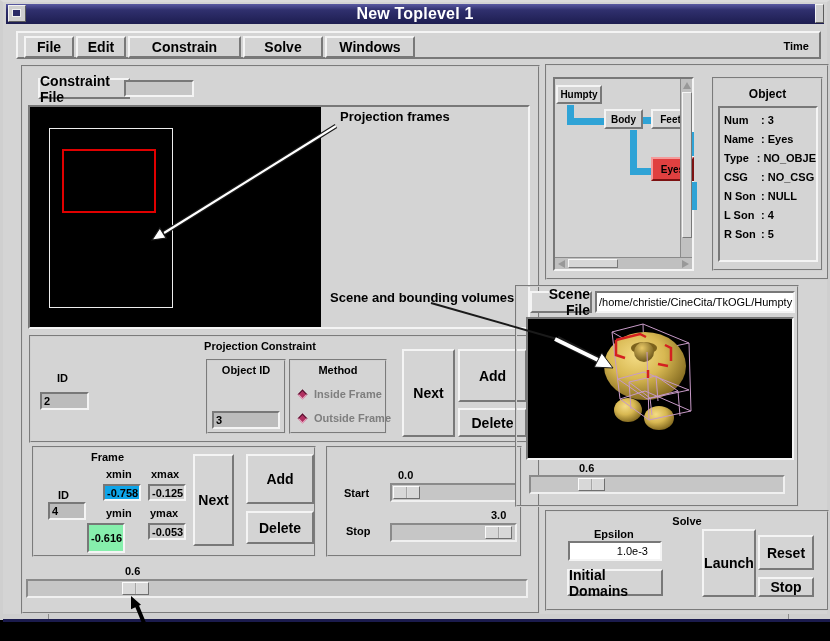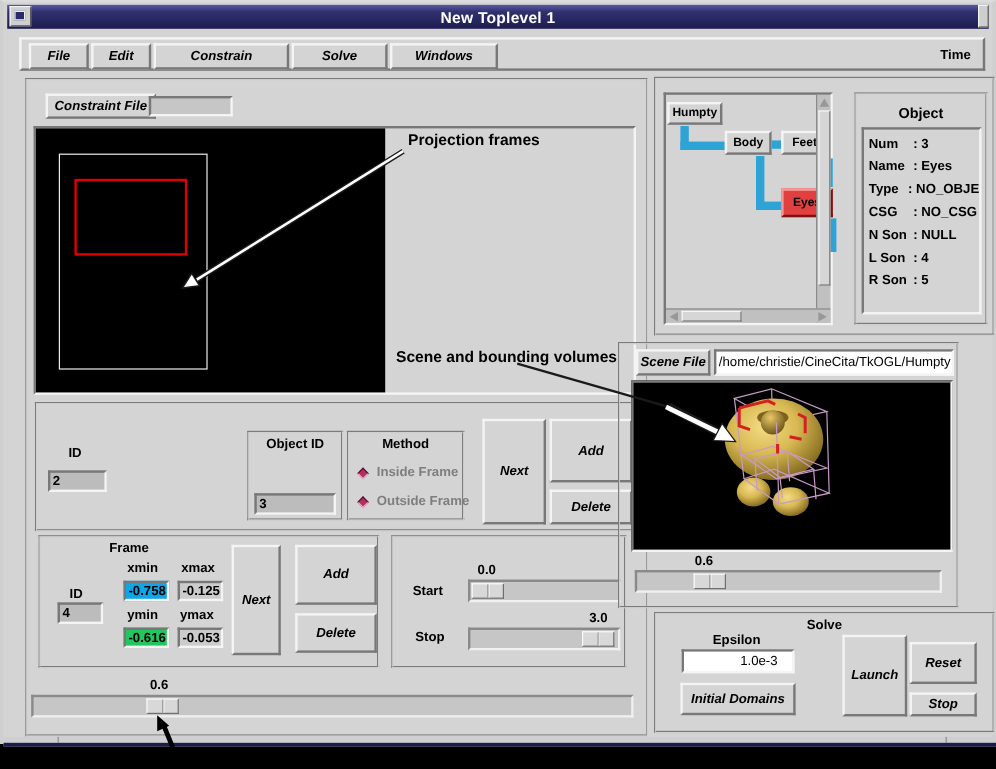--- a/index.html
+++ b/index.html
@@ -4,36 +4,36 @@
 <style>
   * { margin:0; padding:0; box-sizing:border-box; }
   body { background:#000; font-family:"Liberation Sans", sans-serif; }
   #app { position:relative; width:830px; height:641px; background:#000; overflow:hidden; }
 
   .window { position:absolute; left:0; top:0; width:830px; height:620px; background:#d4d4d4;
             border-left:3px solid #cfcfcf; border-right:3px solid #cfcfcf; border-top:2px solid #dcdcdc; }
   .titlebar { position:absolute; left:3px; top:2px; right:3px; height:20px;
               background:linear-gradient(180deg,#5a5aa2 0%, #30306e 30%, #1d1d50 100%);
               display:flex; align-items:center; justify-content:center; }
-  .titlebar .title { color:#fff; font-weight:bold; font-size:13px; letter-spacing:.2px; }
+  .titlebar .title { color:#fff; font-weight:bold; font-size:16px; letter-spacing:.2px; }
   .winbtn { position:absolute; left:2px; top:1px; width:18px; height:17px; background:#cfcfcf;
             border:1px solid; border-color:#f2f2f2 #5c5c5c #5c5c5c #f2f2f2; }
   .winbtn .glyph { position:absolute; left:3px; top:3px; width:9px; height:8px; background:#2a2a66;
                    border:1px solid #eee; }
   .winbtn-r { position:absolute; right:0; top:0; width:9px; height:19px; background:#cfcfcf;
               border:1px solid; border-color:#f2f2f2 #5c5c5c #5c5c5c #f2f2f2; }
   .winbottom { position:absolute; left:0; top:612px; width:830px; height:8px; background:#cfcfcf;
                border-bottom:3px solid #1b1b4d; }
   .notch { position:absolute; top:0; bottom:0; width:1px; background:#8a8a8a; }
 
   .raised { background:#d4d4d4; border:2px solid; border-color:#f4f4f4 #787878 #787878 #f4f4f4; }
   .sunken { background:#d4d4d4; border:2px solid; border-color:#787878 #f4f4f4 #f4f4f4 #787878; }
   .groove { border:2px groove #cfcfcf; }
-  .btn { display:flex; align-items:center; justify-content:center; font-weight:bold; font-size:11px;
-         color:#000; cursor:default;font-style:italic; }
+  .btn { display:flex; align-items:center; justify-content:center; font-weight:bold; font-size:14px;
+         color:#000; cursor:default; }
   .fld { display:flex; align-items:center; font-weight:bold; font-size:11px; color:#000;
          padding:0 2px; overflow:hidden; white-space:nowrap; }
   .lbl { position:absolute; font-weight:bold; font-size:11px; color:#000; white-space:nowrap; }
   .ann { position:absolute; font-weight:bold; font-size:13px; color:#000; white-space:nowrap; }
   .trough { position:absolute; background:#c6c6c6; border:2px solid; border-color:#8a8a8a #f0f0f0 #f0f0f0 #8a8a8a; }
   .shandle { position:absolute; top:1px; width:27px; height:13px; background:#d8d8d8;
              border:1px solid; border-color:#fbfbfb #6f6f6f #6f6f6f #fbfbfb; }
   .shandle::after { content:""; position:absolute; left:12px; top:0; bottom:0; width:2px;
                     background:linear-gradient(90deg,#8a8a8a,#fafafa); }
   .menu-btn { position:absolute; top:3px; height:22px; }
@@ -79,20 +79,21 @@
     <div class="sunken" style="position:absolute;left:25px;top:103px;width:502px;height:224px;">
       <div style="position:absolute;left:0;top:0;width:291px;height:220px;background:#000;">
         <div style="position:absolute;left:19px;top:21px;width:124px;height:180px;border:1px solid #ededed;"></div>
         <div style="position:absolute;left:32px;top:42px;width:94px;height:64px;border:2px solid #e00000;"></div>
       </div>
     </div>
     <div class="ann" style="left:337px;top:107px;">Projection frames</div>
     <div class="ann" style="left:327px;top:288px;">Scene and bounding volumes</div>
 
     <div class="groove" style="position:absolute;left:26px;top:333px;width:502px;height:108px;">
+      <div class="lbl" style="left:0;right:40px;top:3px;text-align:center;">Projection Constraint</div>
       <div class="lbl" style="left:26px;top:35px;">ID</div>
       <div class="fld sunken" style="position:absolute;left:9px;top:55px;width:49px;height:18px;background:#bcbcbc;">2</div>
 
       <div class="groove" style="position:absolute;left:175px;top:22px;width:80px;height:75px;">
         <div class="lbl" style="left:0;right:0;top:3px;text-align:center;">Object ID</div>
         <div class="fld sunken" style="position:absolute;left:4px;top:50px;width:68px;height:18px;background:#bcbcbc;">3</div>
       </div>
 
       <div class="groove" style="position:absolute;left:258px;top:22px;width:98px;height:75px;">
         <div class="lbl" style="left:0;right:0;top:3px;text-align:center;">Method</div>
@@ -110,21 +111,21 @@
     <div class="groove" style="position:absolute;left:29px;top:444px;width:284px;height:111px;">
       <div class="lbl" style="left:57px;top:3px;">Frame</div>
       <div class="lbl" style="left:72px;top:20px;">xmin</div>
       <div class="lbl" style="left:117px;top:20px;">xmax</div>
       <div class="fld sunken" style="position:absolute;left:69px;top:36px;width:38px;height:17px;background:#0ea5e9;">-0.758</div>
       <div class="fld sunken" style="position:absolute;left:114px;top:36px;width:38px;height:17px;background:#cccccc;">-0.125</div>
       <div class="lbl" style="left:24px;top:41px;">ID</div>
       <div class="fld sunken" style="position:absolute;left:14px;top:54px;width:38px;height:18px;background:#bcbcbc;">4</div>
       <div class="lbl" style="left:72px;top:59px;">ymin</div>
       <div class="lbl" style="left:116px;top:59px;">ymax</div>
-      <div class="fld sunken" style="position:absolute;left:69px;top:75px;width:38px;height:17px;background:#22c55e;">-0.616</div>
+      <div class="fld sunken" style="position:absolute;left:53px;top:75px;width:38px;height:30px;background:#86efac;">-0.616</div>
       <div class="fld sunken" style="position:absolute;left:114px;top:75px;width:38px;height:17px;background:#cccccc;">-0.053</div>
       <div class="btn raised" style="position:absolute;left:159px;top:6px;width:41px;height:92px;">Next</div>
       <div class="btn raised" style="position:absolute;left:212px;top:6px;width:68px;height:50px;">Add</div>
       <div class="btn raised" style="position:absolute;left:212px;top:63px;width:68px;height:33px;">Delete</div>
     </div>
 
     <div class="groove" style="position:absolute;left:323px;top:444px;width:196px;height:111px;">
       <div class="lbl" style="left:70px;top:21px;">0.0</div>
       <div class="lbl" style="left:16px;top:39px;">Start</div>
       <div class="trough" style="left:62px;top:35px;width:127px;height:19px;">

